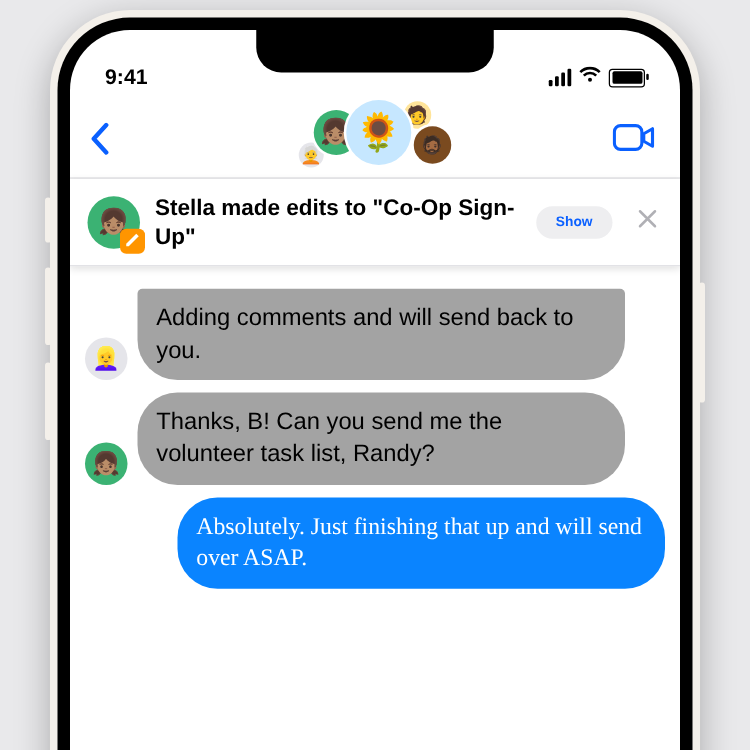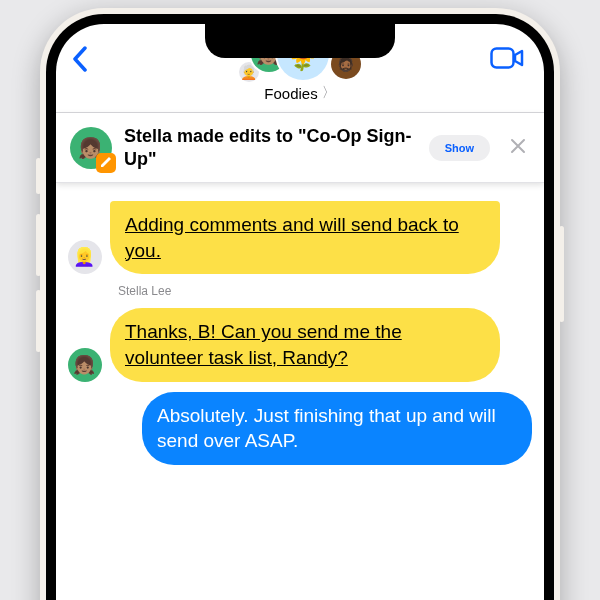--- a/index.html
+++ b/index.html
@@ -56,42 +56,61 @@
   .banner .t1{font-size:18px;font-weight:700;color:#000;line-height:1.25;}
   .banner .t2{font-size:14px;color:#8a8a8e;margin-top:2px;}
   .banner .show{background:#eeeef0;color:#0a60ff;font-weight:600;font-size:11px;padding:7px 16px;border-radius:18px;}
   .banner .close{color:#b0b0b5;font-size:20px;padding:4px 4px 4px 8px;}
   
   .messages{padding:8px 12px;}
   .row{display:flex;align-items:flex-end;gap:8px;margin:10px 0;}
   .row .mav{width:34px;height:34px;border-radius:50%;flex:0 0 auto;}
   .sender{font-size:12px;color:#8a8a8e;margin:8px 0 2px 50px;}
   .bubble{border-radius:32px;padding:11px 15px;font-size:19px;line-height:1.35;max-width:360px;}
-  .b-in{background:#fde047;color:#000;text-decoration:underline;}
+  .b-in{background:#a3a3a3;color:#000;}
   .b-in-clip{border-top-left-radius:4px;border-top-right-radius:4px;}
-  .b-out{background:#0a84ff;color:#fff;margin-left:auto;}
+  .b-out{background:#0a84ff;color:#fff;margin-left:auto;font-family:Liberation Serif, serif;}
   .out-row{justify-content:flex-end;}
   
   .face{font-size:20px;line-height:1;}
   .face-sm{font-size:14px;}
   .sunflower{font-size:30px;}
 </style>
 </head>
 <body>
 
 <div class="stage">
   <div class="phone">
     <div class="side-btn sb1"></div>
     <div class="side-btn sb2"></div>
     <div class="side-btn sb3"></div>
     <div class="side-btn sb4"></div>
     <div class="bezel">
       <div class="screen">
         <div class="notch"></div>
 
+        <div class="status">
+          <span>9:41</span>
+          <span class="right">
+            <span class="sig">
+                <i></i>
+                <i></i>
+                <i></i>
+                <i></i>
+              </span>
+            <span>
+              <svg width="18" height="14" viewBox="0 0 18 14">
+                  <path d="M9 12.3a1.6 1.6 0 100-3.2 1.6 1.6 0 000 3.2zM3.3 6.7a8 8 0 0111.4 0l-1.5 1.5a5.9 5.9 0 00-8.4 0L3.3 6.7zM.5 3.9a12 12 0 0117 0L16 5.4a10 10 0 00-14 0L.5 3.9z" fill="#000"></path>
+                </svg>
+            </span>
+            <span class="batt">
+                <i></i>
+              </span>
+          </span>
+        </div>
 
         <div class="header">
           <span class="back">
             <svg width="16" height="26" viewBox="0 0 16 26">
                 <path d="M13 2 3 13l10 11" stroke="#0a60ff" stroke-width="3.5" fill="none" stroke-linecap="round" stroke-linejoin="round"></path>
               </svg>
           </span>
           <span class="video">
             <svg width="34" height="24" viewBox="0 0 34 24">
                 <rect x="1.5" y="2.5" width="22" height="19" rx="5" stroke="#0a60ff" stroke-width="2.5" fill="none"></rect>
@@ -107,24 +126,20 @@
               </span>
             <span class="av av-main">
                 <span class="sunflower">🌻</span>
               </span>
             <span class="av av-r1">
                 <span class="face face-sm">🧑</span>
               </span>
             <span class="av av-r2">
                 <span class="face face-sm">🧔🏾</span>
               </span>
-          </div>
-          <div class="title-row">
-            <span>Foodies</span>
-            <span class="chev">〉</span>
           </div>
         </div>
 
         <div class="banner">
           <div class="bav">
             <span class="face" style="display:block;text-align:center;line-height:42px;">👧🏽</span>
             <span class="doc-badge">
               <svg width="12" height="14" viewBox="0 0 12 14">
                   <path d="M1 9l8-8 2 2-8 8H1V9z" fill="#fff"></path>
                 </svg>
@@ -142,21 +157,20 @@
         </div>
 
         <div class="messages">
           <div class="row">
             <div class="mav" style="background:#e5e5ea;display:flex;align-items:center;justify-content:center;">
                 <span class="face" style="font-size:18px;">👱‍♀️</span>
               </div>
             <div class="bubble b-in b-in-clip">Adding comments and will send back to you.</div>
           </div>
 
-          <div class="sender">Stella Lee</div>
           <div class="row">
             <div class="mav" style="background:#3bb273;display:flex;align-items:center;justify-content:center;">
                 <span class="face" style="font-size:18px;">👧🏽</span>
               </div>
             <div class="bubble b-in">Thanks, B! Can you send me the volunteer task list, Randy?</div>
           </div>
 
           <div class="row out-row">
             <div class="bubble b-out">Absolutely. Just finishing that up and will send over ASAP.</div>
           </div>

